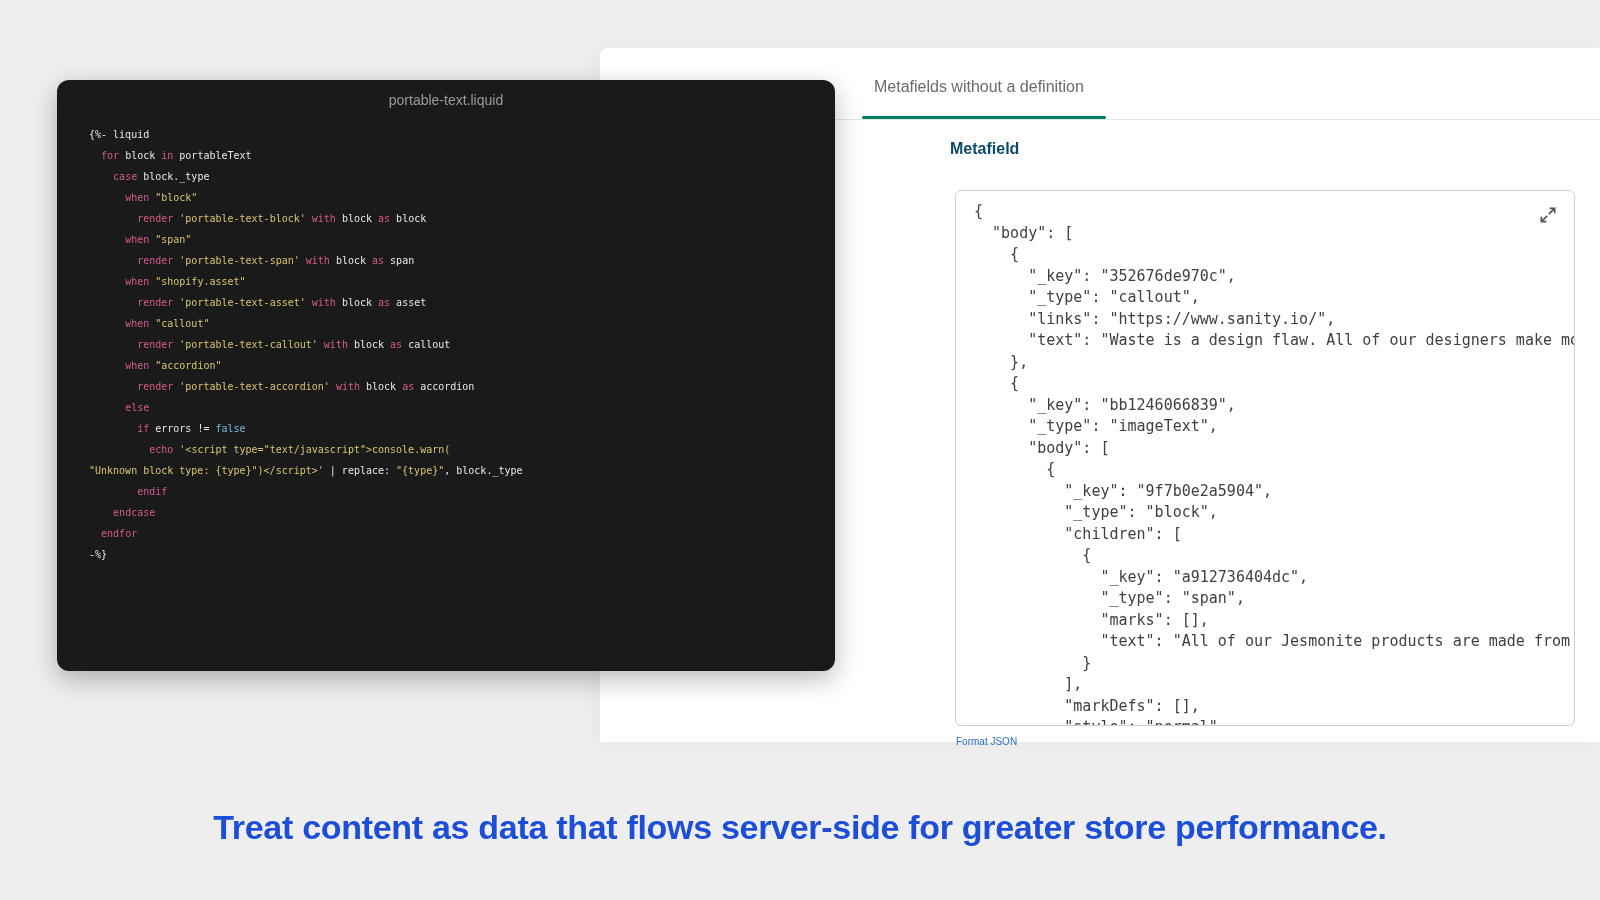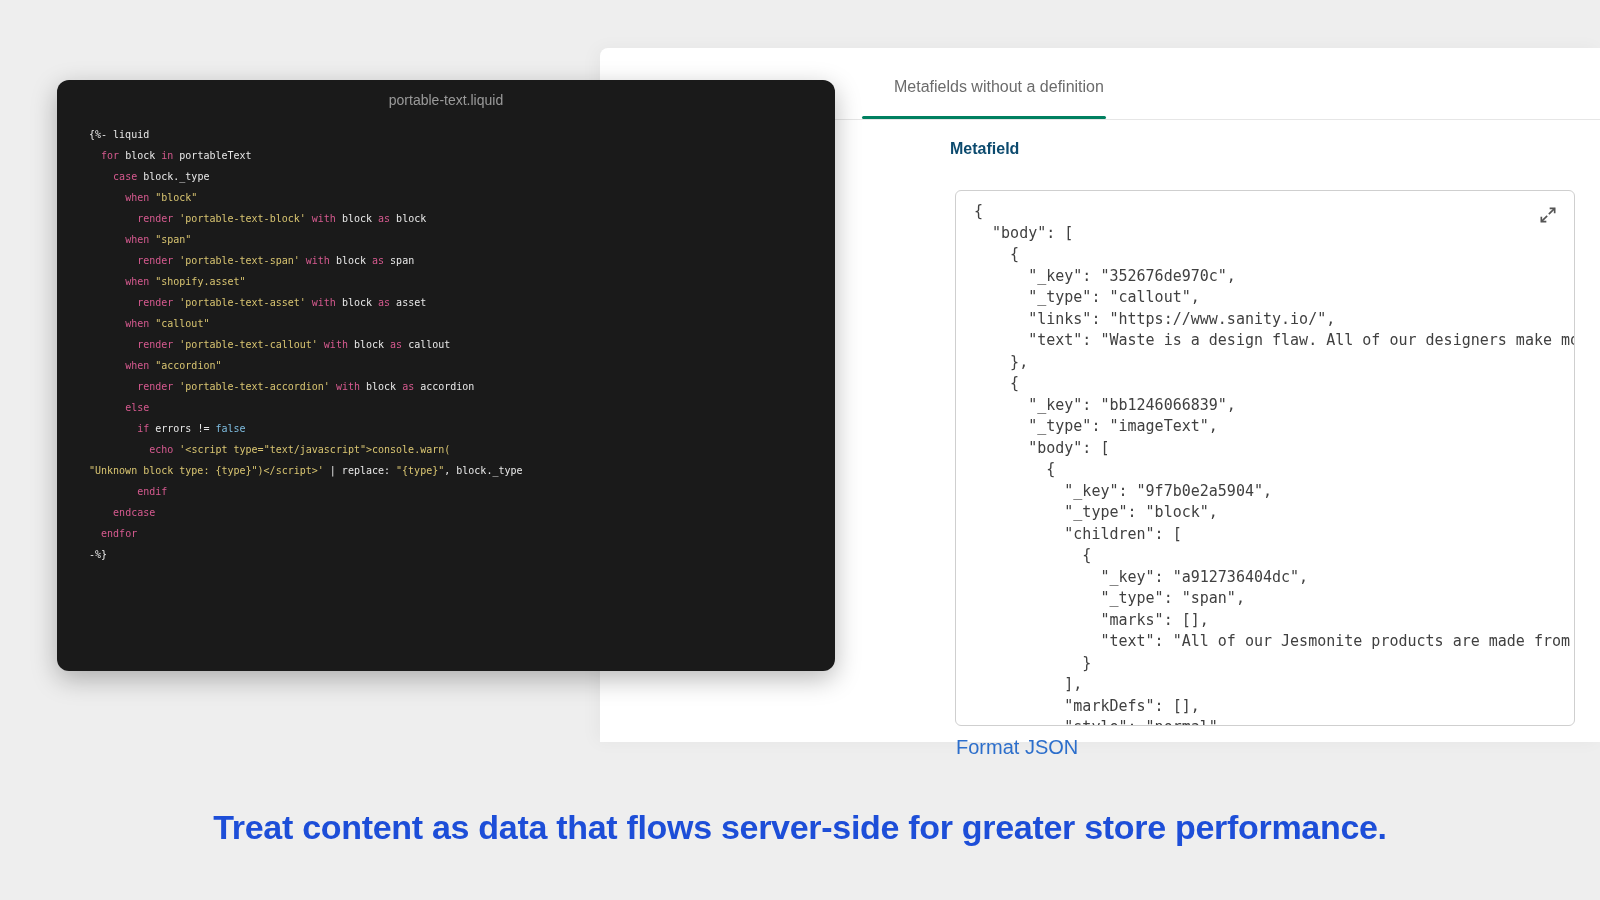--- a/index.html
+++ b/index.html
@@ -22,21 +22,20 @@
     background: #ffffff;
     box-shadow: -4px 0 18px rgba(0,0,0,0.04);
     border-top-left-radius: 8px;
   }
 
   
   .tab-strip {
     position: absolute;
     left: 874px;
     top: 78px;
-    margin-left: 20px;
   }
   .tab {
     display: inline-block;
     font-size: 16px;
     color: #6b6b6b;
     padding-bottom: 14px;
   }
   .tab-underline {
     position: absolute;
     left: 862px;
@@ -92,21 +91,21 @@
     width: 20px;
     height: 20px;
     color: #555;
   }
   .expand-icon svg { width: 20px; height: 20px; }
 
   .format-link {
     position: absolute;
     left: 956px;
     top: 736px;
-    font-size: 20px;
+    font-size: 10px;
     color: #2c6ecb;
   }
 
   
   .code-card {
     position: absolute;
     left: 57px;
     top: 80px;
     width: 778px;
     height: 591px;

